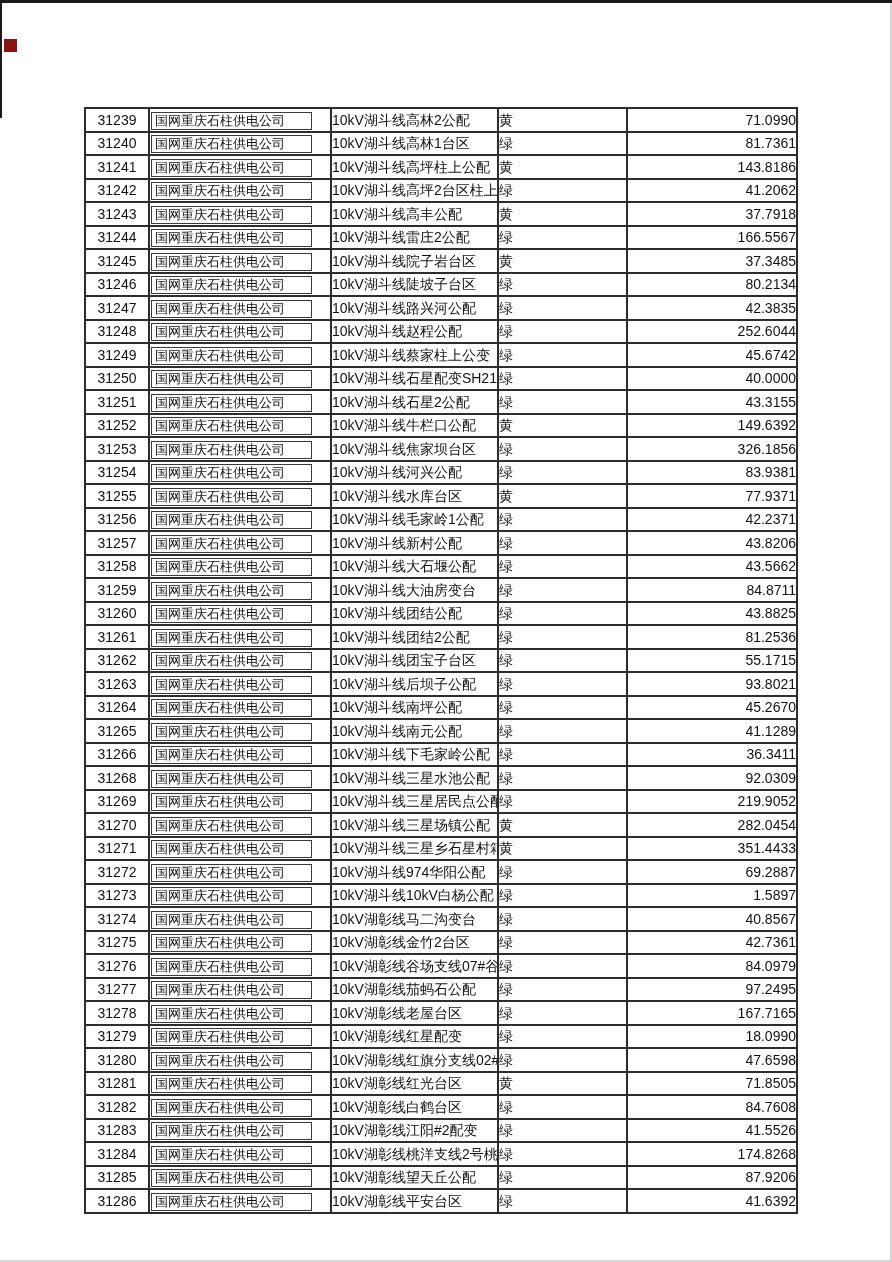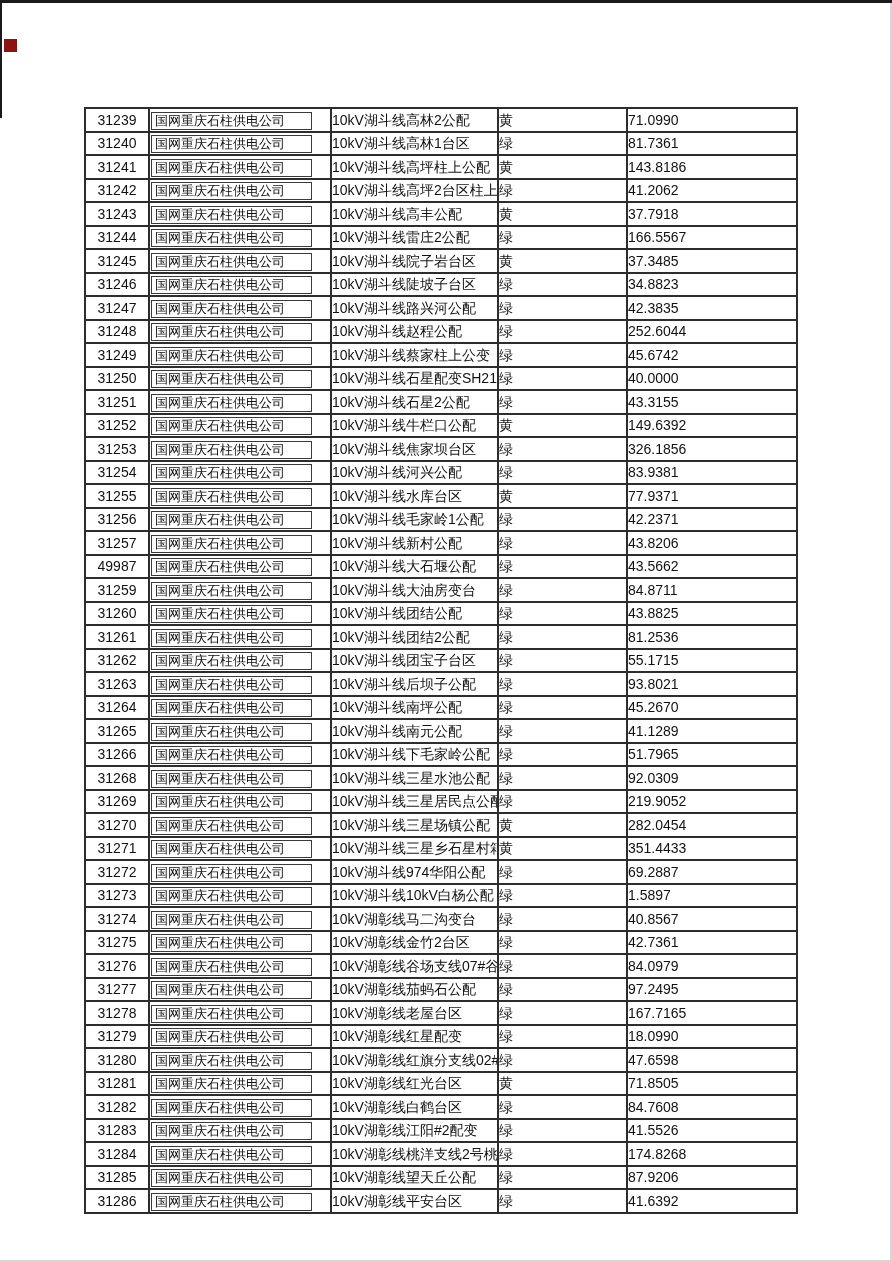--- a/index.html
+++ b/index.html
@@ -22,21 +22,21 @@
   }
   td.c-id{width:62px;text-align:center;}
   td.c-company{width:180px;}
   .company-box{
     display:inline-block;box-sizing:border-box;width:161px;height:18px;
     line-height:16px;border:1px solid #3a3a3a;margin-left:1px;padding-left:3px;
     overflow:hidden;white-space:nowrap;vertical-align:middle;font-size:13px;
   }
   td.c-line{width:165px;padding-left:3px;margin-left:44px;}
   td.c-status{width:127px;padding-left:4px;}
-  td.c-value{width:168px;text-align:left;}
+  td.c-value{width:168px;text-align:right;}
 </style>
 </head>
 <body>
 
 <div class="page">
   <div class="top-edge" style="background: rgb(26, 26, 26);"></div>
   <div class="left-edge" style="background: rgb(26, 26, 26);"></div>
   <div class="red-marker" style="background: rgb(139, 20, 16);"></div>
 
   <table class="grid">
@@ -111,21 +111,21 @@
     <td class="c-value">37.3485</td>
   </tr>
 
   <tr>
     <td class="c-id">31246</td>
     <td class="c-company">
       <span class="company-box">国网重庆石柱供电公司</span>
     </td>
     <td class="c-line">10kV湖斗线陡坡子台区</td>
     <td class="c-status">绿</td>
-    <td class="c-value">34.8823</td>
+    <td class="c-value">80.2134</td>
   </tr>
 
   <tr>
     <td class="c-id">31247</td>
     <td class="c-company">
       <span class="company-box">国网重庆石柱供电公司</span>
     </td>
     <td class="c-line">10kV湖斗线路兴河公配</td>
     <td class="c-status">绿</td>
     <td class="c-value">42.3835</td>
@@ -225,21 +225,21 @@
     <td class="c-id">31257</td>
     <td class="c-company">
       <span class="company-box">国网重庆石柱供电公司</span>
     </td>
     <td class="c-line">10kV湖斗线新村公配</td>
     <td class="c-status">绿</td>
     <td class="c-value">43.8206</td>
   </tr>
 
   <tr>
-    <td class="c-id">49987</td>
+    <td class="c-id">31258</td>
     <td class="c-company">
       <span class="company-box">国网重庆石柱供电公司</span>
     </td>
     <td class="c-line">10kV湖斗线大石堰公配</td>
     <td class="c-status">绿</td>
     <td class="c-value">43.5662</td>
   </tr>
 
   <tr>
     <td class="c-id">31259</td>
@@ -311,21 +311,21 @@
     <td class="c-value">41.1289</td>
   </tr>
 
   <tr>
     <td class="c-id">31266</td>
     <td class="c-company">
       <span class="company-box">国网重庆石柱供电公司</span>
     </td>
     <td class="c-line">10kV湖斗线下毛家岭公配</td>
     <td class="c-status">绿</td>
-    <td class="c-value">51.7965</td>
+    <td class="c-value">36.3411</td>
   </tr>
 
 
   <tr>
     <td class="c-id">31268</td>
     <td class="c-company">
       <span class="company-box">国网重庆石柱供电公司</span>
     </td>
     <td class="c-line">10kV湖斗线三星水池公配</td>
     <td class="c-status">绿</td>

